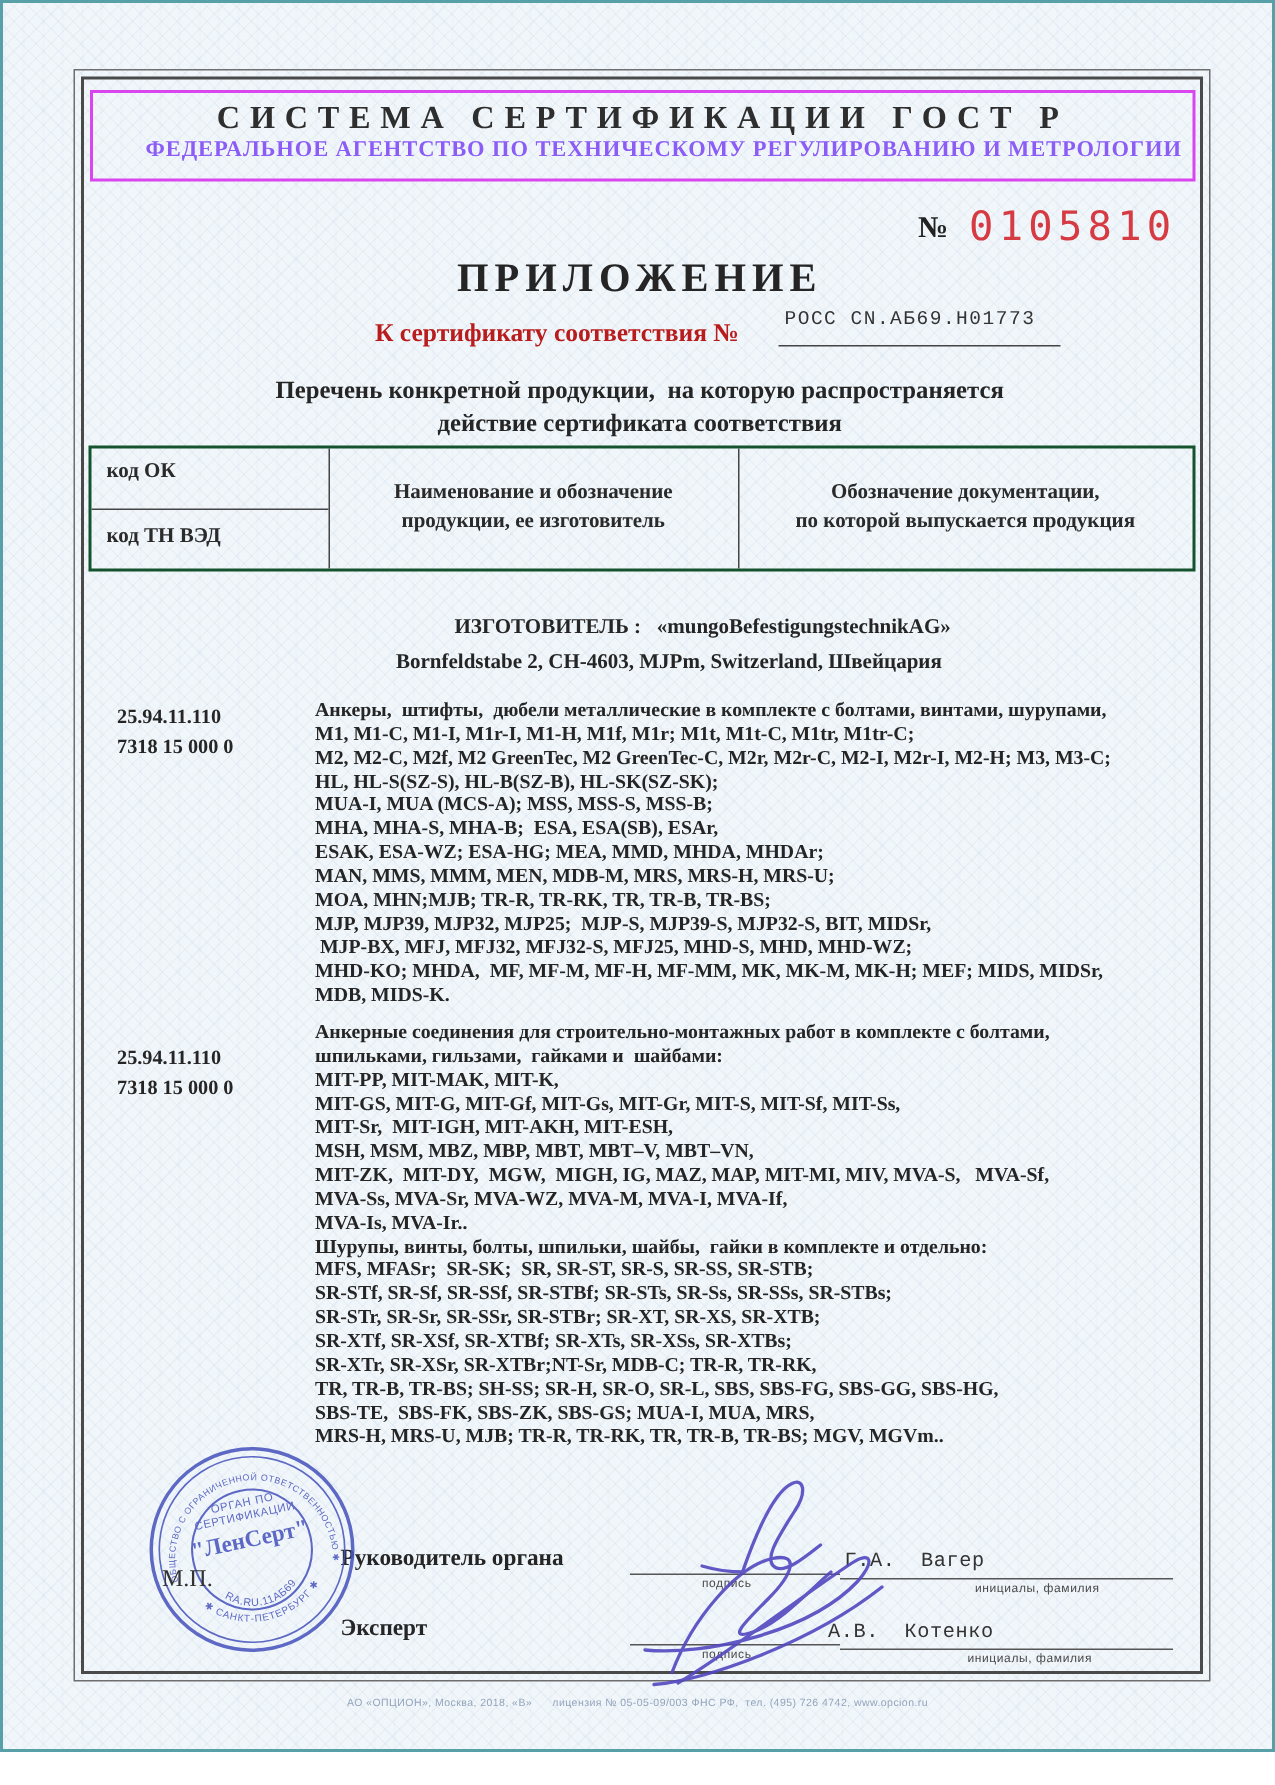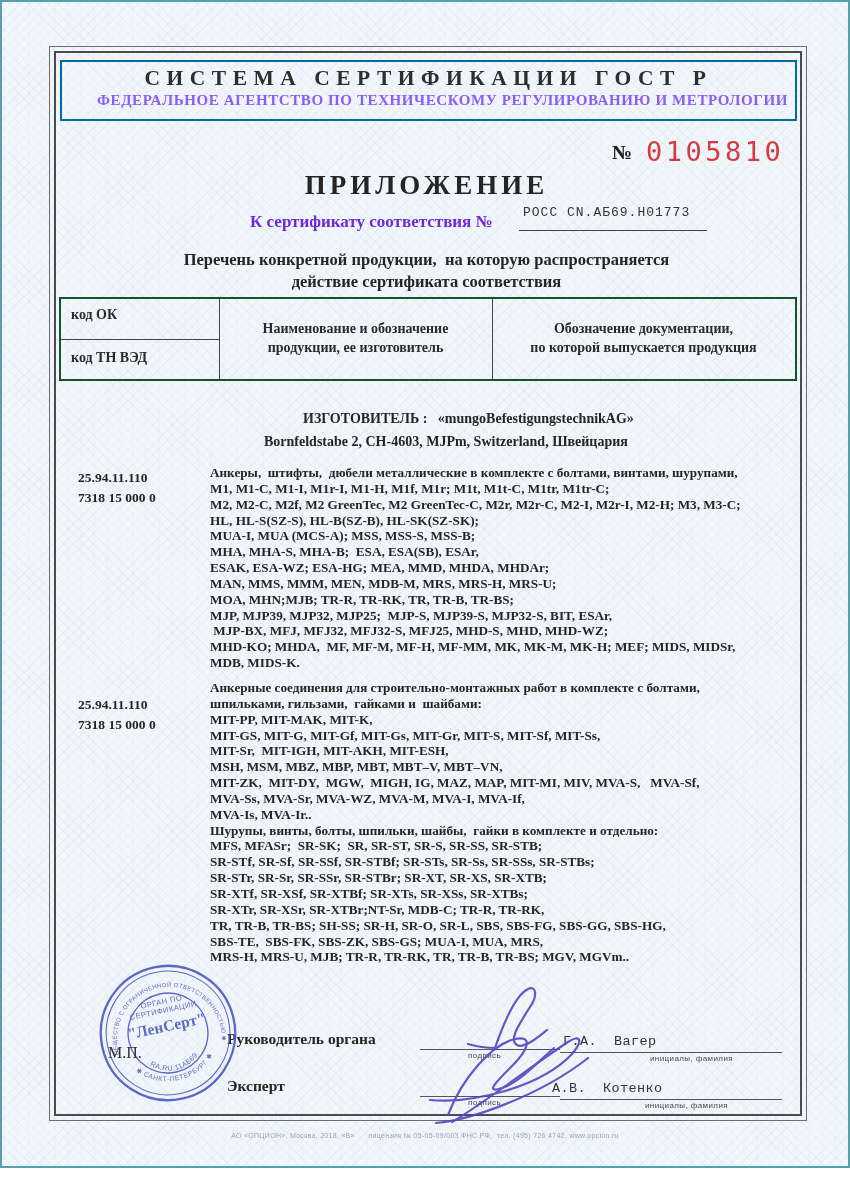--- a/index.html
+++ b/index.html
@@ -8,29 +8,29 @@
   .abs{position:absolute;}
   .pre{white-space:pre;}
   .paper{left:0;top:0;width:846px;height:1164px;border:2px solid #57a0a8;
          background-color:#f1f6fa;
          background-image:
            repeating-linear-gradient(45deg, rgba(130,165,195,0.08) 0 1px, transparent 1px 7px),
            repeating-linear-gradient(-45deg, rgba(130,165,195,0.08) 0 1px, transparent 1px 7px),
            repeating-linear-gradient(90deg, rgba(180,205,225,0.05) 0 2px, transparent 2px 13px);}
   .frame-outer{left:49px;top:46px;width:756px;height:1073px;border:1px solid #6e6e6e;}
   .frame-inner{left:54px;top:51px;width:744px;height:1061px;border:2px solid #4a4a4a;}
-  .header-box{left:60px;top:60px;width:733px;height:57px;border:2px solid #0369a1;text-align:center;}
+  .header-box{left:60px;top:60px;width:733px;height:57px;border:2px solid #d946ef;text-align:center;}
   .hline1{margin-top:4px;font-size:21.5px;font-weight:bold;letter-spacing:6.5px;color:#2e2e2e;}
   .hline2{margin-top:1px;font-size:15px;font-weight:bold;letter-spacing:0.6px;color:#8b5cf6;padding-left:28px;}
   .numero{left:612px;top:141px;font-size:20px;font-weight:bold;color:#222;}
   .numero-val{left:646px;top:136px;font-family:"DejaVu Sans Mono",monospace;font-size:27px;
               letter-spacing:3.5px;color:#d63a42;}
   .title{left:57px;top:170px;width:739px;text-align:center;font-size:27px;font-weight:bold;
          letter-spacing:4px;color:#252525;}
-  .cert-label{left:250px;top:212px;font-size:17px;font-weight:bold;color:#6d28d9;}
+  .cert-label{left:250px;top:212px;font-size:17px;font-weight:bold;color:#b91c1c;}
   .cert-num{left:523px;top:205px;font-family:"Liberation Mono","DejaVu Sans Mono",monospace;
             font-size:13px;letter-spacing:1px;color:#333;}
   .cert-underline{left:519px;top:230px;width:188px;border-top:1px solid #444;}
   .subtitle{left:57px;width:739px;text-align:center;font-size:16.5px;font-weight:bold;color:#252525;}
   .table-box{left:59px;top:297px;width:734px;height:80px;border:2px solid #14532d;}
   .tb-div-v{position:absolute;top:0;bottom:0;width:0;border-left:1.5px solid #454545;}
   .tb-div-h{position:absolute;left:0;width:158px;border-top:1.5px solid #454545;}
   .tb-cell{position:absolute;font-size:14px;font-weight:bold;color:#2a2a2a;}
   .tb-center{text-align:center;line-height:19px;}
   .body-label{font-size:14px;font-weight:bold;color:#252525;}
@@ -100,21 +100,21 @@
   <div class="abs block" style="left:210px;top:465px;width:588px;">
       <div class="tline">Анкеры,  штифты,  дюбели металлические в комплекте с болтами, винтами, шурупами,</div>
       <div class="tline">M1, M1-C, M1-I, M1r-I, M1-H, M1f, M1r; M1t, M1t-C, M1tr, M1tr-C;</div>
       <div class="tline">M2, M2-C, M2f, M2 GreenTec, M2 GreenTec-C, M2r, M2r-C, M2-I, M2r-I, M2-H; M3, M3-C;</div>
       <div class="tline">HL, HL-S(SZ-S), HL-B(SZ-B), HL-SK(SZ-SK);</div>
       <div class="tline">MUA-I, MUA (MCS-A); MSS, MSS-S, MSS-B;</div>
       <div class="tline">MHA, MHA-S, MHA-B;  ESA, ESA(SB), ESAr,</div>
       <div class="tline">ESAK, ESA-WZ; ESA-HG; MEA, MMD, MHDA, MHDAr;</div>
       <div class="tline">MAN, MMS, MMM, MEN, MDB-M, MRS, MRS-H, MRS-U;</div>
       <div class="tline">MOA, MHN;MJB; TR-R, TR-RK, TR, TR-B, TR-BS;</div>
-      <div class="tline">MJP, MJP39, MJP32, MJP25;  MJP-S, MJP39-S, MJP32-S, BIT, ESAr,</div>
+      <div class="tline">MJP, MJP39, MJP32, MJP25;  MJP-S, MJP39-S, MJP32-S, BIT, MIDSr,</div>
       <div class="tline"> MJP-BX, MFJ, MFJ32, MFJ32-S, MFJ25, MHD-S, MHD, MHD-WZ;</div>
       <div class="tline">MHD-KO; MHDA,  MF, MF-M, MF-H, MF-MM, MK, MK-M, MK-H; MEF; MIDS, MIDSr,</div>
       <div class="tline">MDB, MIDS-K.</div>
     </div>
 
   <div class="abs codes" style="left:78px;top:695px;">
     <div>25.94.11.110</div>
     <div>7318 15 000 0</div>
   </div>
   <div class="abs block" style="left:210px;top:680px;width:588px;">

